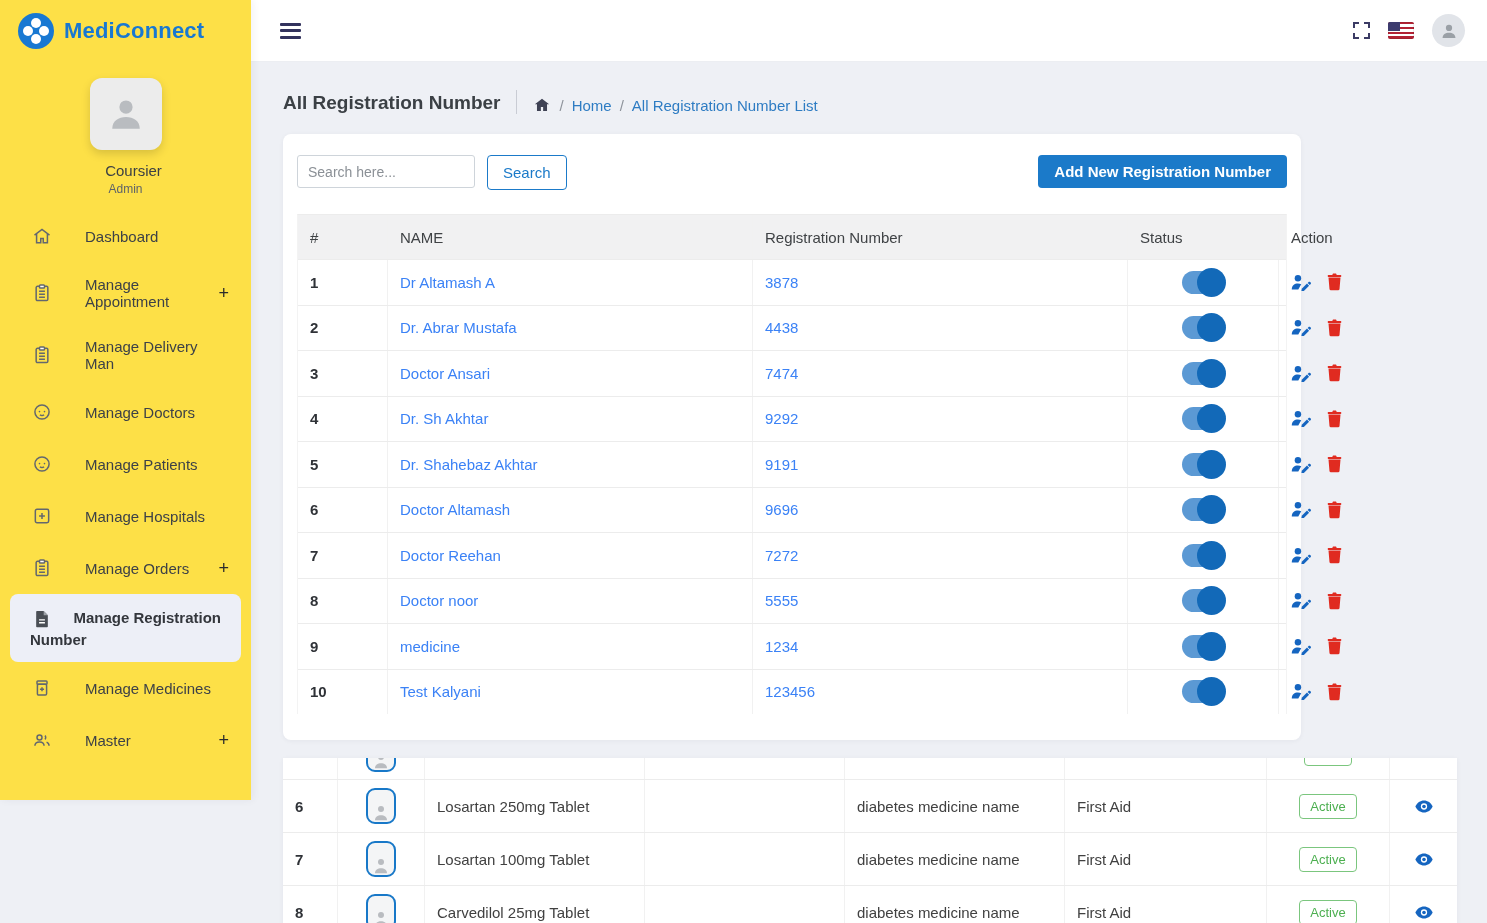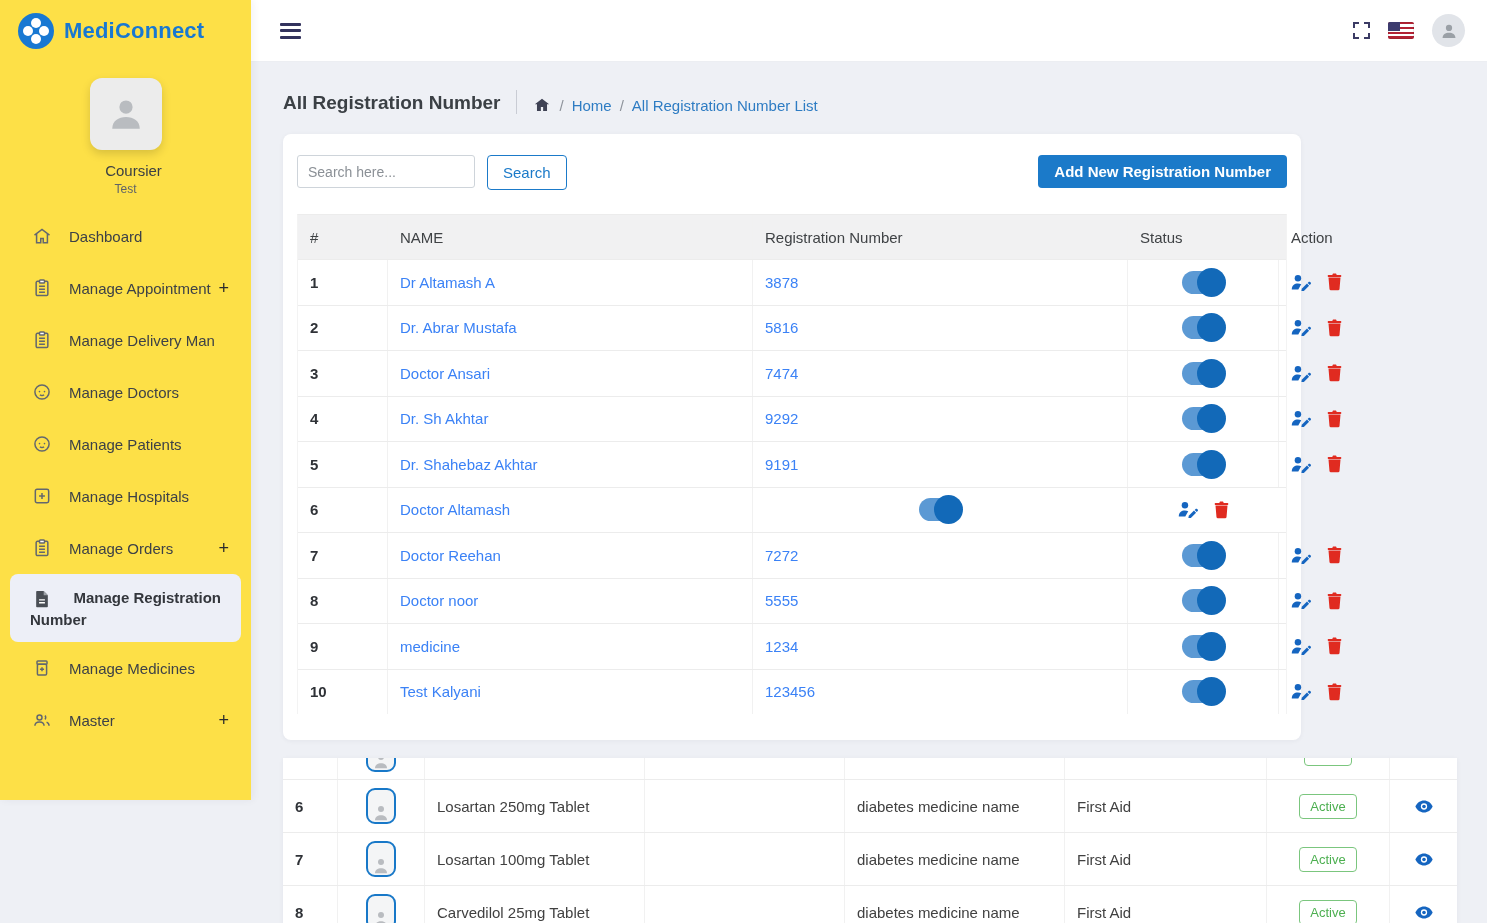--- a/index.html
+++ b/index.html
@@ -18,21 +18,21 @@
   .brand-logo i:nth-child(4){ left:21px; top:13px; }
   .brand-name { font-size:22px; font-weight:700; color:#1878d2; letter-spacing:.2px; }
 
   .user-card { text-align:center; margin-top:16px; }
   .user-avatar { width:72px; height:72px; margin:0 auto; background:#eceained; background:#ececec;
                  border-radius:12px; box-shadow:0 4px 10px rgba(0,0,0,0.15); display:flex; align-items:center; justify-content:center; }
   .user-name { margin-top:12px; font-size:15px; color:#3c4043;margin-left:16px; }
   .user-role { margin-top:3px; font-size:12px; color:#5f6368; }
 
   .nav { margin-top:14px; }
-  .nav-item { display:flex; align-items:center; padding:14px 22px 14px 30px; cursor:pointer; position:relative; }
+  .nav-item { display:flex; align-items:center; padding:14px 22px 14px 30px; cursor:pointer; position:relative;gap:16px; }
   .nav-icon { width:24px; height:24px; display:inline-flex; align-items:center; justify-content:center; color:#63676e; flex:0 0 auto; }
   .nav-label { margin-left:15px; font-size:15px; color:#3d4147; }
   .nav-plus { margin-left:auto; font-size:18px; color:#2b2b2b; font-weight:400; }
   .nav-item.active { display:block; background:#edeff7; border-radius:8px; margin:0 10px; padding:13px 10px 13px 20px; }
   .nav-item.active .nav-icon { vertical-align:middle; }
   .nav-item.active .nav-label { font-weight:700; color:#33363c; }
 
   
   .topbar { position:absolute; left:251px; top:0; width:1236px; height:62px; background:#fff;
             display:flex; align-items:center; padding:0 22px 0 29px; border-bottom:1px solid #eceef2; z-index:4; }
@@ -117,21 +117,21 @@
   </div>
 
   <div class="user-card">
     <div class="user-avatar">
       <svg width="44" height="44" viewBox="0 0 24 24">
         <circle cx="12" cy="8.2" r="3.6" fill="#b9bcc0"></circle>
         <path d="M4.5 20c0-4.1 3.4-6.3 7.5-6.3s7.5 2.2 7.5 6.3z" fill="#b9bcc0"></path>
       </svg>
     </div>
     <div class="user-name">Coursier</div>
-    <div class="user-role">Test</div>
+    <div class="user-role">Admin</div>
   </div>
 
   <div class="nav">
 
     <div class="nav-item">
       <span class="nav-icon">
         <svg width="20" height="20" viewBox="0 0 24 24" fill="none" stroke="#63676e" stroke-width="1.8">
             <path d="M3 11 12 4l9 7"></path>
             <path d="M5.5 9.5V20h5v-5h3v5h5V9.5"></path>
           </svg>
@@ -327,21 +327,21 @@
                 <rect x="1" y="2.6" width="18" height="2.6" rx="0.8" fill="#e02b20"></rect>
                 <path d="M7 2.8 8 .8h4l1 2z" fill="#e02b20"></path>
               </svg>
             </span>
         </div>
       </div>
 
       <div class="trow">
         <div class="td c-num">2</div>
         <div class="td">Dr. Abrar Mustafa</div>
-        <div class="td">5816</div>
+        <div class="td">4438</div>
         <div class="td center">
             <span class="toggle">
               <span class="knob"></span>
             </span>
           </div>
         <div class="td center">
           <span class="act">
               <svg width="20" height="17" viewBox="0 0 26 22">
                 <circle cx="9" cy="5.5" r="4.2" fill="#1565c0"></circle>
                 <path d="M1 20c0-5 3.6-7.6 8-7.6 1.6 0 3.1.3 4.3 1L9.5 20z" fill="#1565c0"></path>
@@ -439,20 +439,21 @@
                 <rect x="1" y="2.6" width="18" height="2.6" rx="0.8" fill="#e02b20"></rect>
                 <path d="M7 2.8 8 .8h4l1 2z" fill="#e02b20"></path>
               </svg>
             </span>
         </div>
       </div>
 
       <div class="trow">
         <div class="td c-num">6</div>
         <div class="td">Doctor Altamash</div>
+        <div class="td">9696</div>
         <div class="td center">
             <span class="toggle">
               <span class="knob"></span>
             </span>
           </div>
         <div class="td center">
           <span class="act">
               <svg width="20" height="17" viewBox="0 0 26 22">
                 <circle cx="9" cy="5.5" r="4.2" fill="#1565c0"></circle>
                 <path d="M1 20c0-5 3.6-7.6 8-7.6 1.6 0 3.1.3 4.3 1L9.5 20z" fill="#1565c0"></path>

